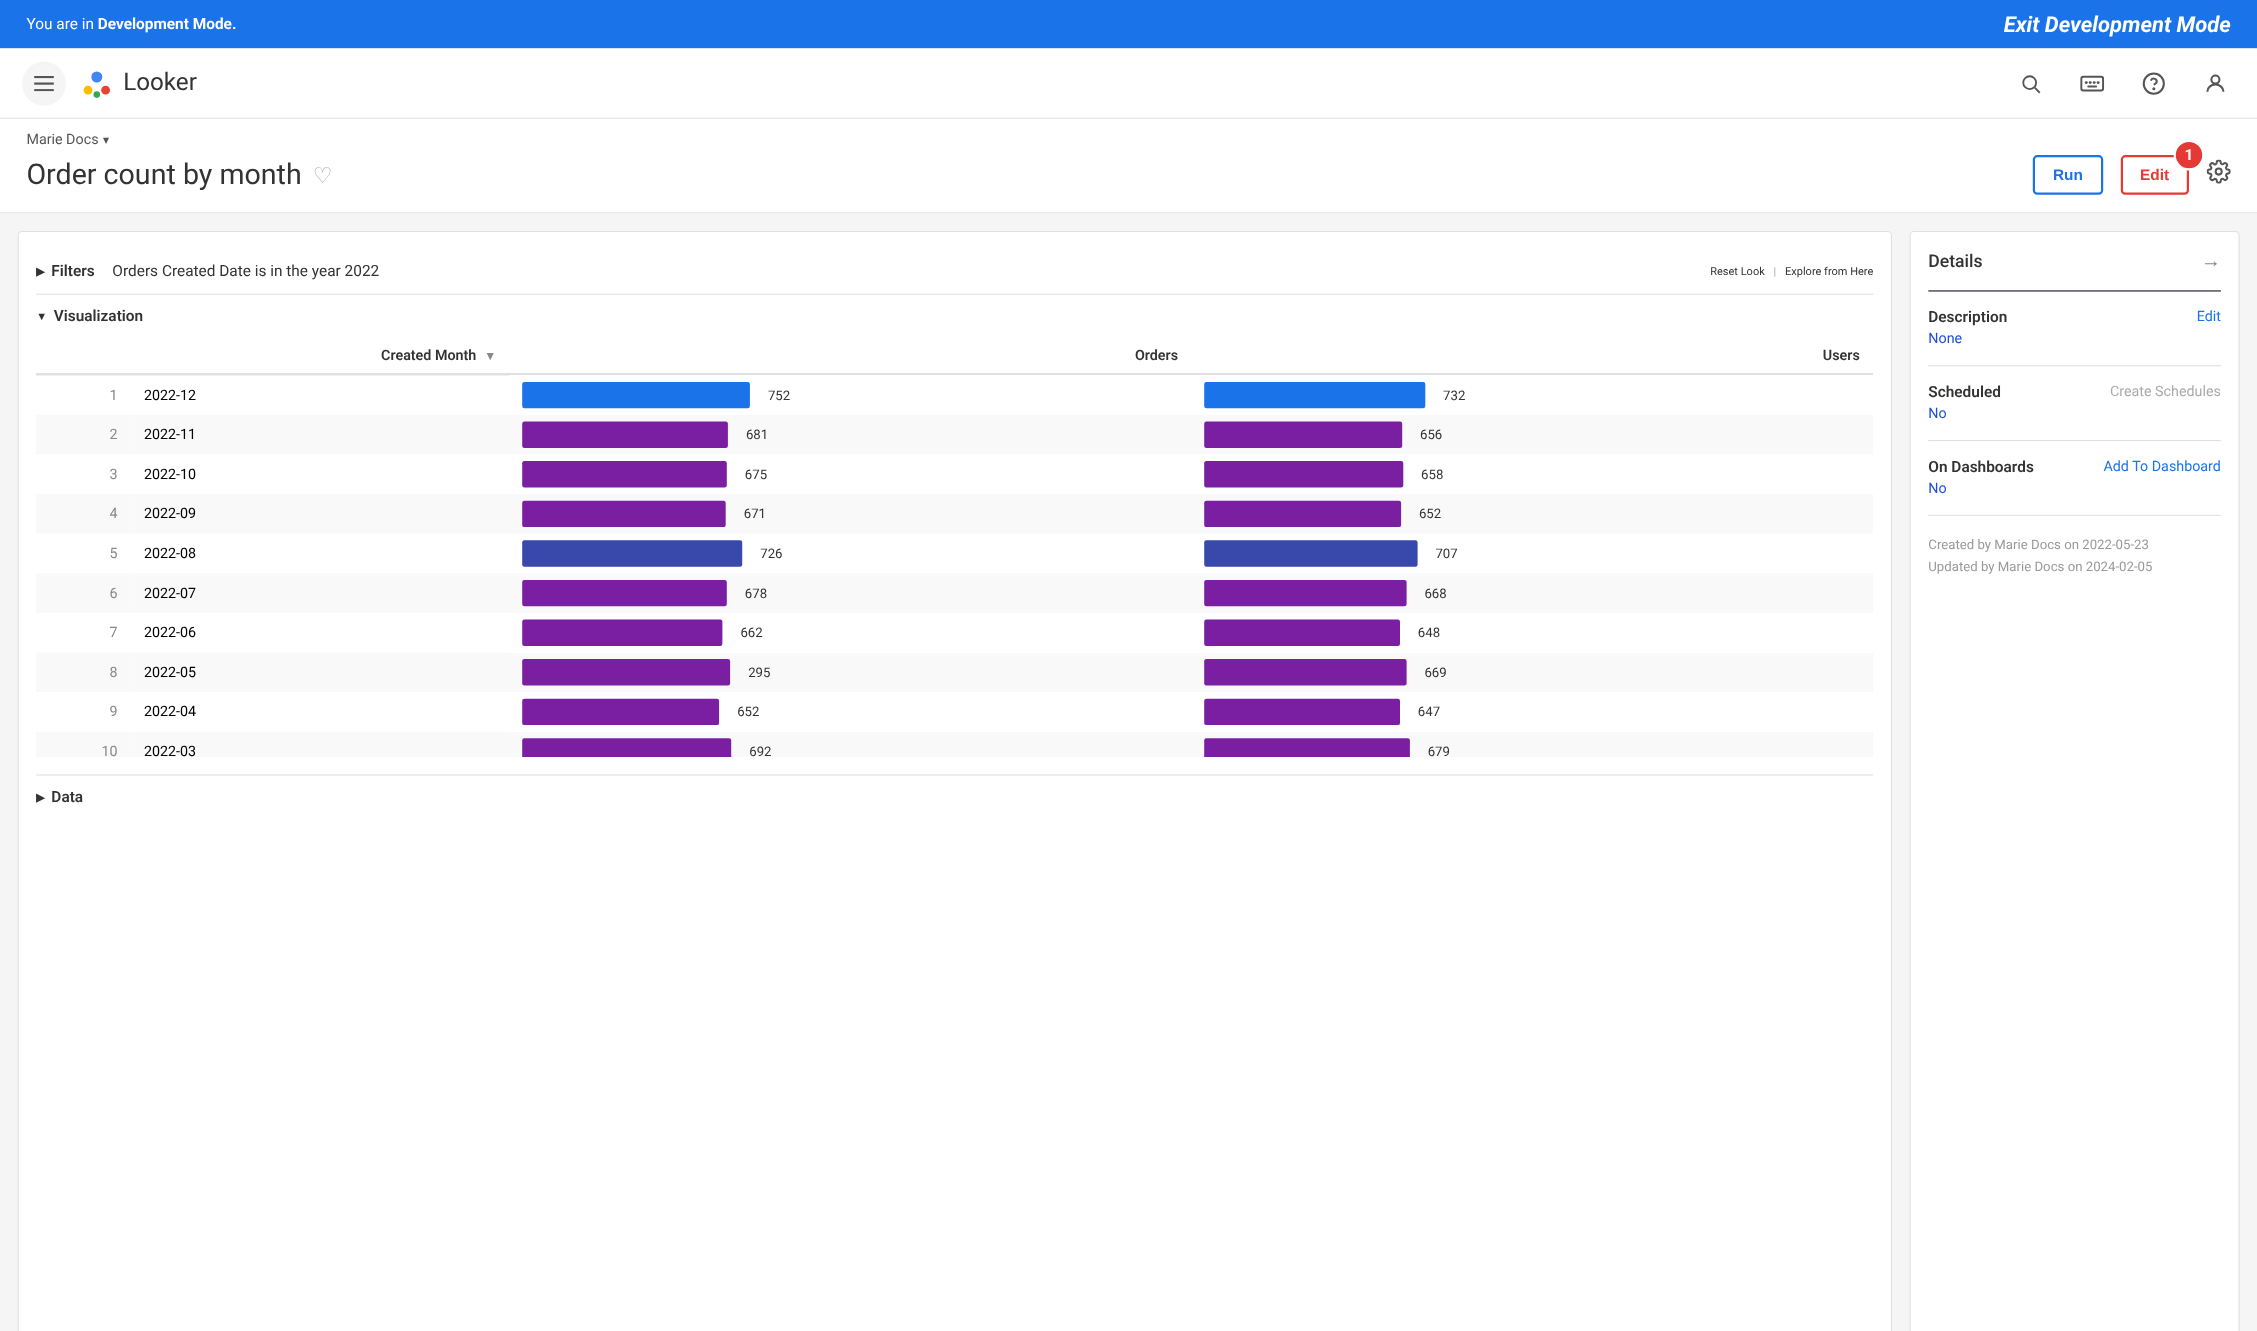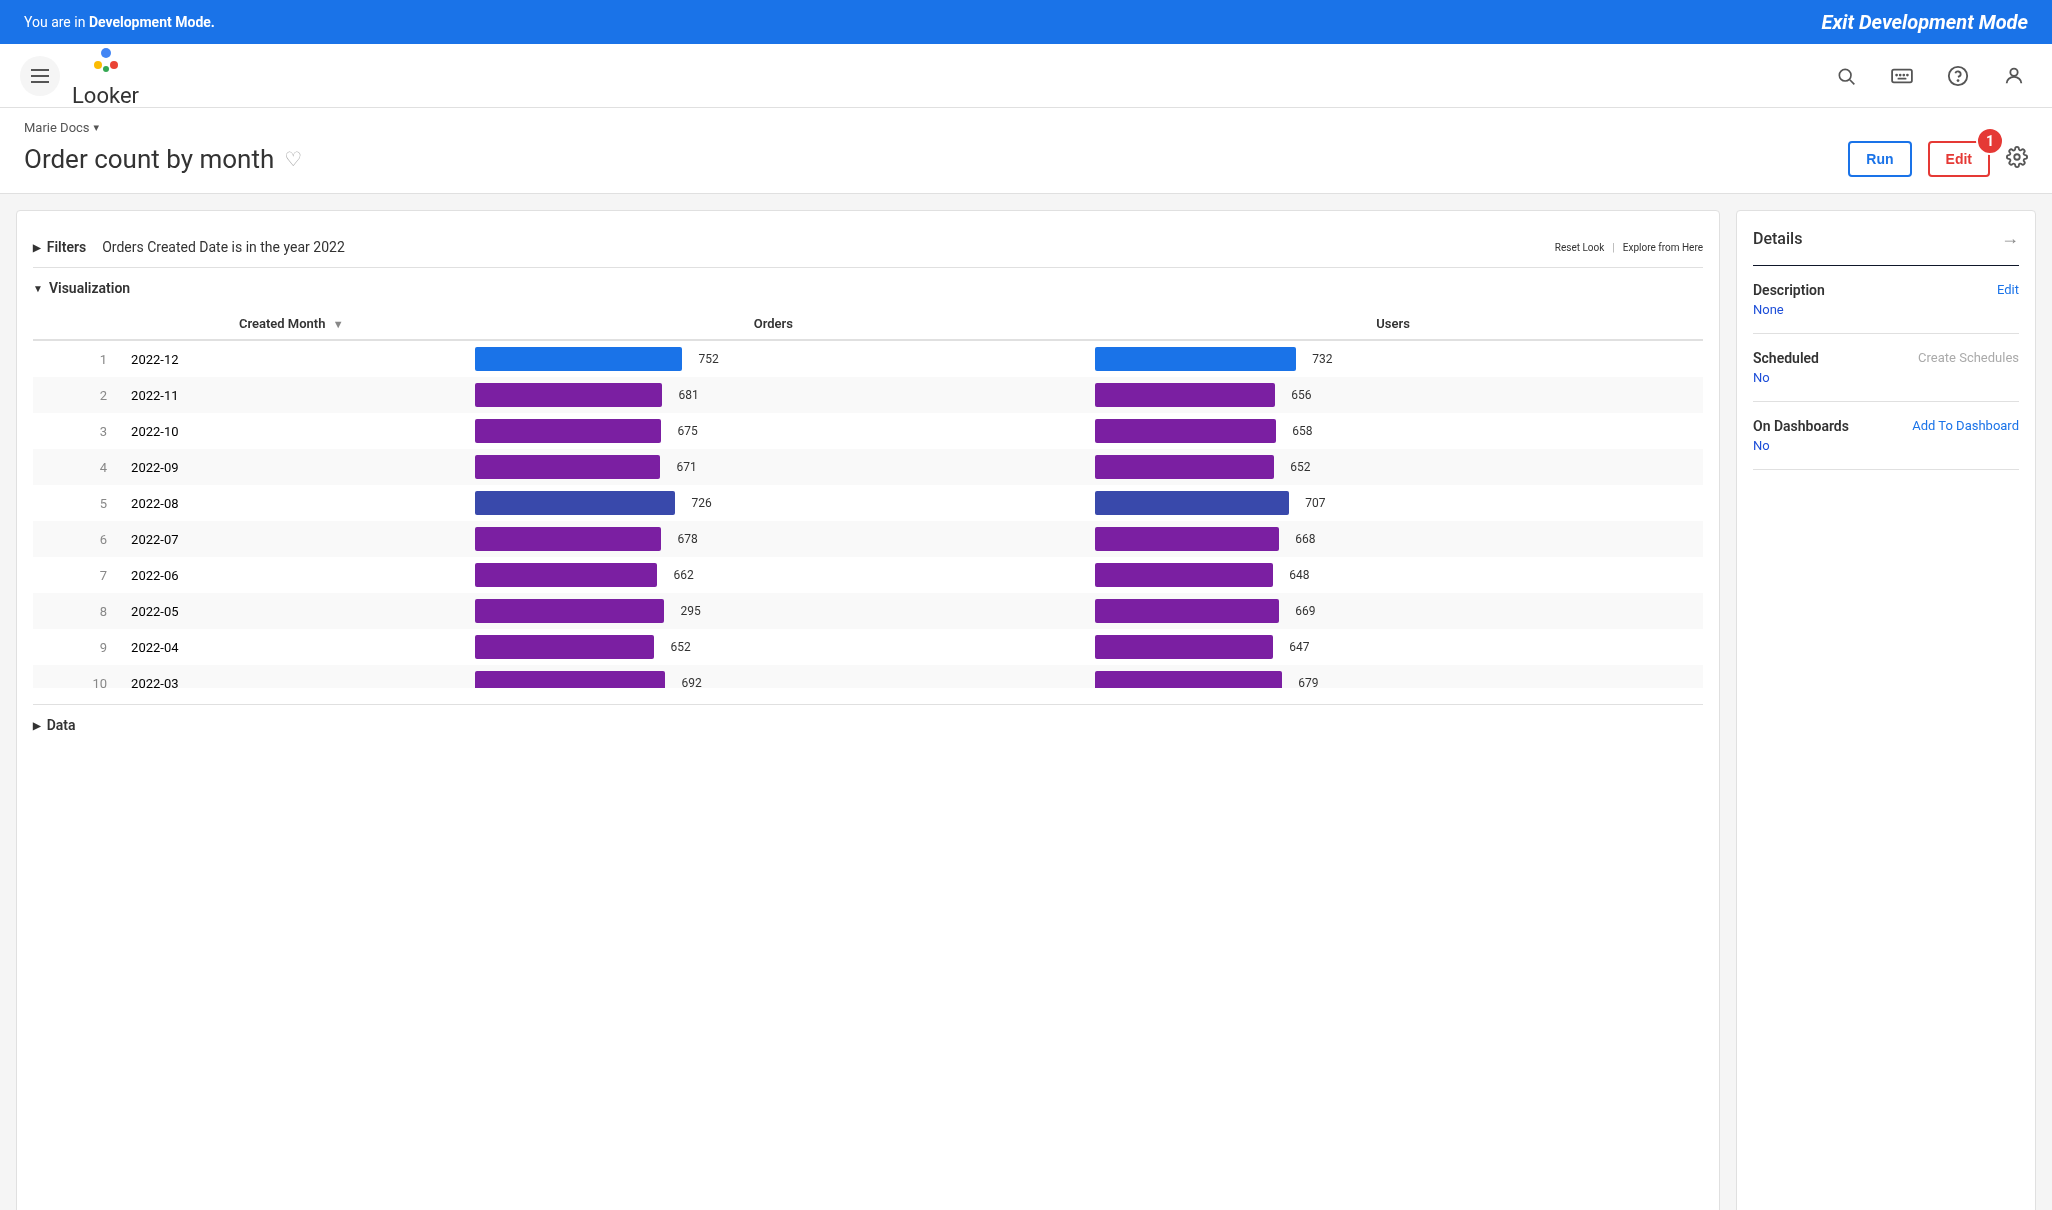--- a/index.html
+++ b/index.html
@@ -29,21 +29,21 @@
     }
     .hamburger-btn {
       width: 40px; height: 40px;
       border-radius: 50%;
       background: #f5f5f5;
       border: none;
       cursor: pointer;
       display: flex; align-items: center; justify-content: center;
       margin-right: 12px;
     }
-    .logo-area { display: flex; align-items: center; gap: 8px; flex-direction: column; }
+    .logo-area { display: flex; align-items: center; gap: 8px; }
     .logo-text { font-size: 22px; color: #333; font-weight: 400; }
     .nav-spacer { flex: 1; }
     .nav-icons { display: flex; gap: 20px; align-items: center; }
     .nav-icon-btn {
       background: none; border: none; cursor: pointer;
       color: #555; font-size: 20px; display: flex; align-items: center; justify-content: center;
       width: 36px; height: 36px;
     }
 
     
@@ -126,21 +126,21 @@
     .filter-link { cursor: pointer; color: #333; }
     .filter-sep { color: #aaa; }
 
     
     .viz-section { padding: 12px 0; }
     .viz-toggle { display: flex; align-items: center; gap: 6px; cursor: pointer; font-size: 14px; font-weight: 600; color: #333; margin-bottom: 12px; }
 
     
     .data-table { width: 100%; border-collapse: collapse; font-size: 13px; }
     .data-table thead tr { border-bottom: 2px solid #e0e0e0; }
-    .data-table th { text-align: center; padding: 8px 12px; font-weight: 600; color: #333; font-size: 13px; background: white; }
+    .data-table th { text-align: right; padding: 8px 12px; font-weight: 600; color: #333; font-size: 13px; background: white; }
     .data-table th:first-child { width: 50px; }
     .data-table th.col-month { width: 200px; }
     .data-table th .sort-arrow { font-size: 11px; margin-left: 4px; color: #888; }
     .data-table td { padding: 6px 12px; vertical-align: middle; }
     .data-table tr:nth-child(even) td { background: #f9f9f9; }
     .data-table tr:nth-child(odd) td { background: white; }
     .row-num { color: #888; text-align: right; padding-right: 12px; }
     .bar-cell { width: 360px; position: relative; }
     .bar-container { display: flex; align-items: center; gap: 16px; }
     .bar { height: 24px; border-radius: 2px; display: inline-block; }
@@ -501,15 +501,19 @@
     </div>
 
     <div class="detail-row">
       <div class="detail-row-header">
         <span class="detail-label">On Dashboards</span>
         <span class="detail-action">Add To Dashboard</span>
       </div>
       <div class="detail-value">No</div>
     </div>
 
+    <div class="detail-meta">
+      <div>Created by Marie Docs on 2022-05-23</div>
+      <div>Updated by Marie Docs on 2024-02-05</div>
+    </div>
   </div>
 
 </div>
 
 </body></html>

